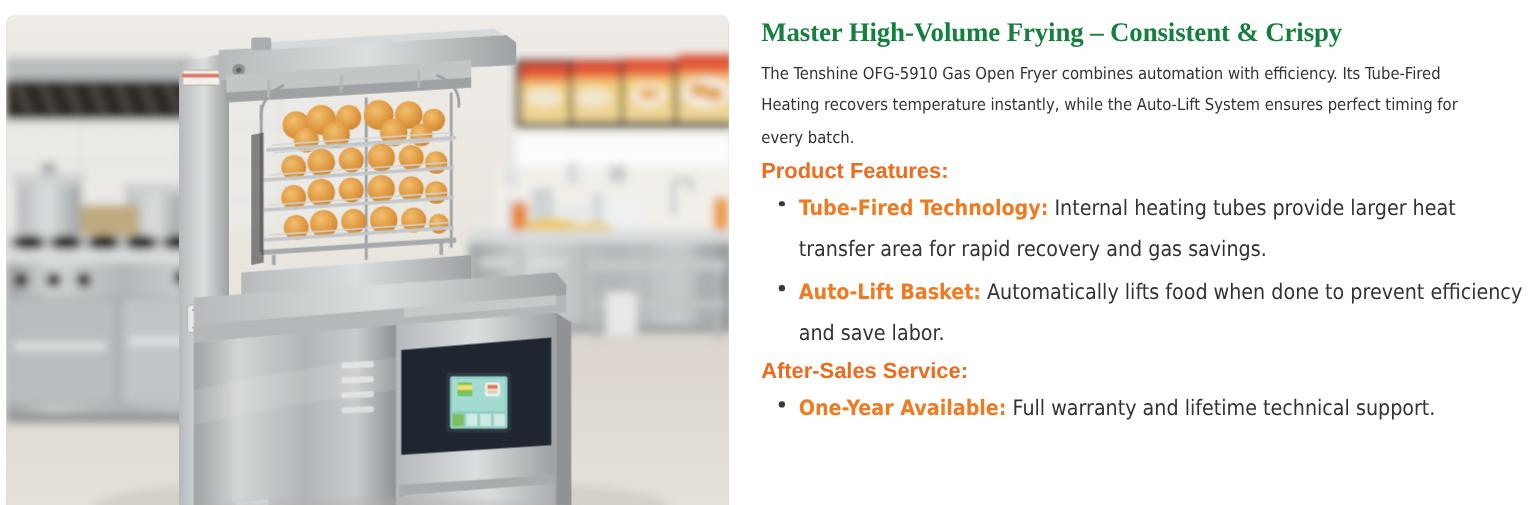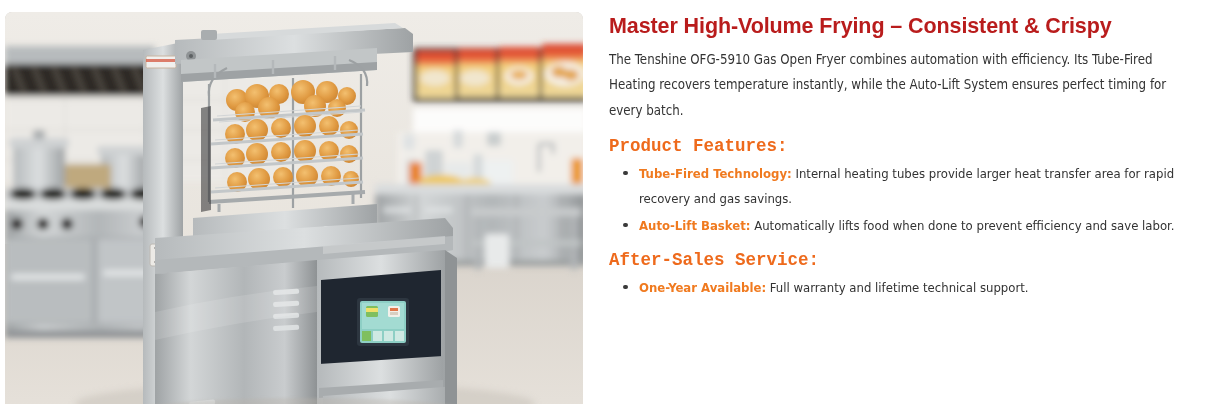--- a/index.html
+++ b/index.html
@@ -19,54 +19,54 @@
   }
   .photo svg{display:block;width:100%;height:100%;}
 
   
   .copy-col{
     flex:1 1 auto;position:relative;
     padding:14px 6px 0 9px;
     box-sizing:border-box;
   }
   .title{
-    color:#b91c1c;
-    font-family:Liberation Sans, sans-serif;
+    color:#15803d;
+    font-family:Liberation Serif, serif;
     font-weight:bold;
     font-size:21.5px;
     letter-spacing:-0.1px;
     line-height:1.15;
     margin:0 0 8px 0;
     white-space:nowrap;
   }
   .para{
     color:#333333;
     font-size:13.2px;
     line-height:1.95;
     margin:0 0 0 0;
     max-width:592px;
     font-family:"DejaVu Sans Condensed","Liberation Sans Narrow","Liberation Sans",sans-serif;
   }
   .sec-head{
     color:#ee6a1c;
-    font-family:Liberation Mono, monospace;
+    font-family:Liberation Sans, sans-serif;
     font-weight:bold;
     font-size:17.5px;
     line-height:1.2;
-    margin:12px 0 4px 0;
+    margin:2px 0 4px 0;
   }
   ul.feat{
     list-style:none;
     margin:0 0 2px 0;
     padding:0 0 0 14px;
   }
   ul.feat li{
     position:relative;
     color:#333333;
-    font-size:13px;
+    font-size:17px;
     line-height:1.95;
     padding-left:16px;
     margin:0 0 1px 0;
     max-width:585px;
     font-family:"DejaVu Sans Condensed","Liberation Sans Narrow","Liberation Sans",sans-serif;
   }
   ul.feat li .dot{
     position:absolute;left:0;top:10px;
     width:4.5px;height:4.5px;border-radius:50%;
     background:#3a3a3a;

